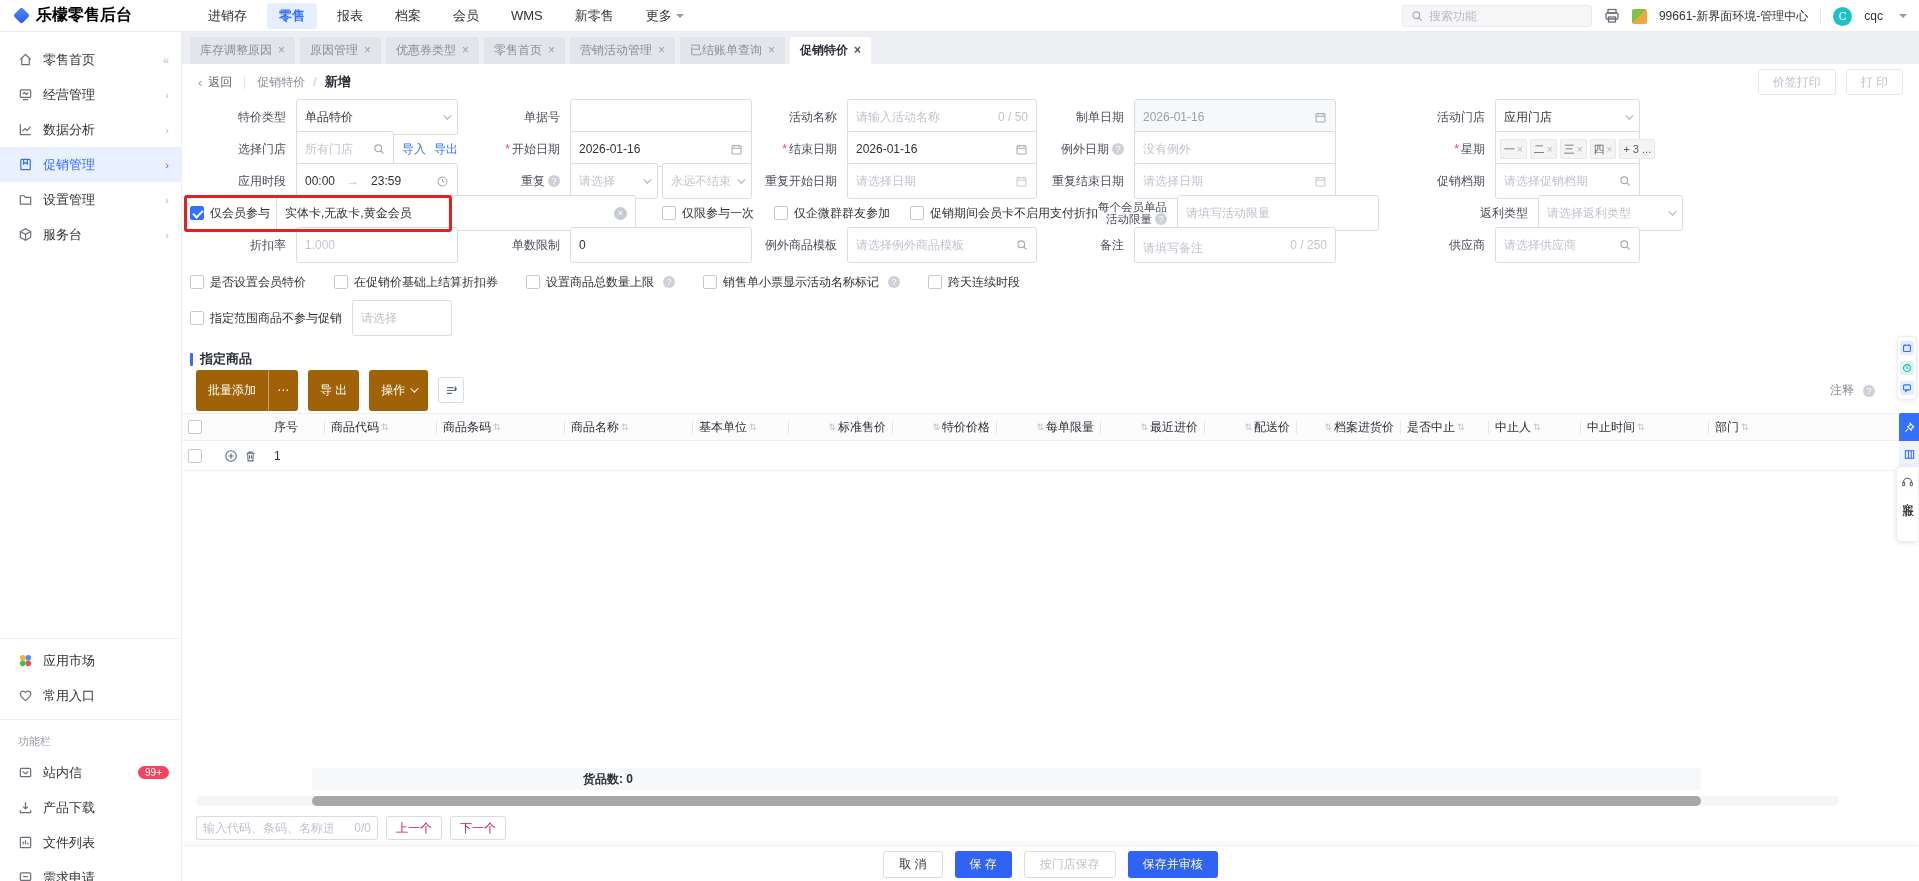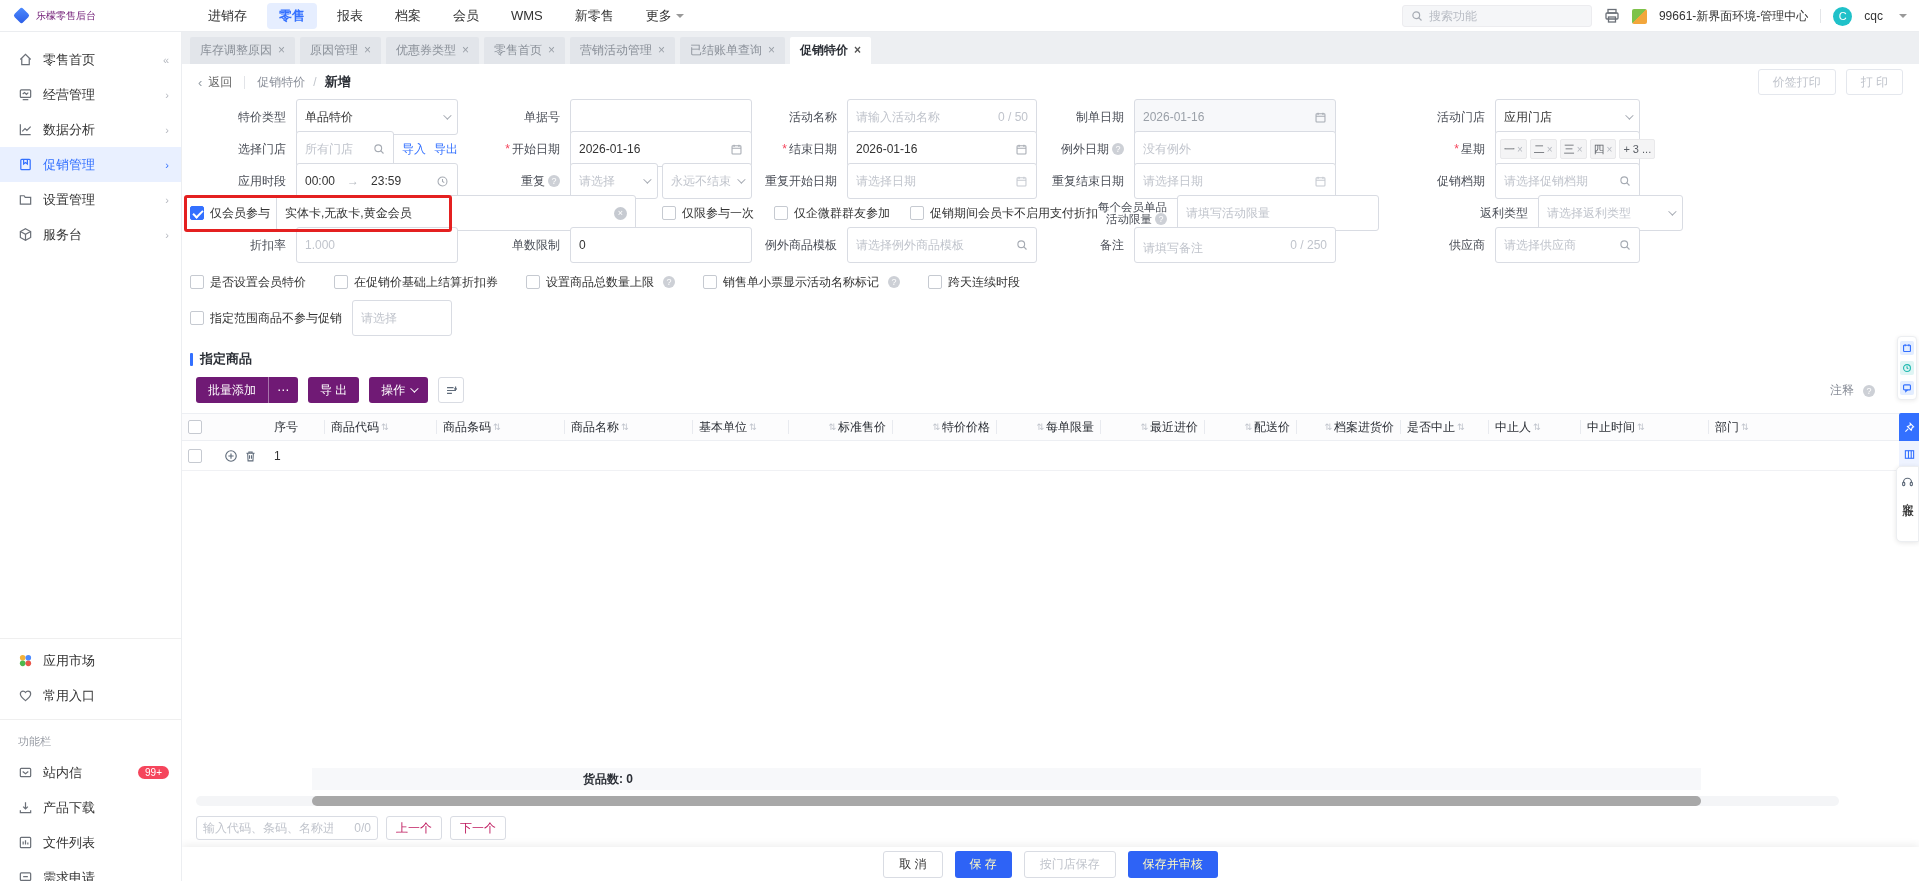--- a/index.html
+++ b/index.html
@@ -2,21 +2,21 @@
 <html><head>
 <meta charset="utf-8">
 <style>
   *{box-sizing:border-box;margin:0;padding:0;font-family:"Liberation Sans","DejaVu Sans",sans-serif;}
   html,body{width:1919px;height:881px;overflow:hidden;background:#fff;}
   #app{position:relative;width:1919px;height:881px;font-size:12px;color:#333;}
   
   #topbar{position:absolute;top:0;left:0;right:0;height:32px;background:#fff;border-bottom:1px solid #ebedf0;display:flex;align-items:center;z-index:30;}
   .logo-wrap{display:flex;align-items:center;gap:7px;padding-left:14px;width:196px;}
   .logo-diamond{width:15px;height:15px;background:linear-gradient(135deg,#4d8bff,#2b5ce6);transform:rotate(45deg) scale(.8);border-radius:3px;}
-  .logo-text{font-size:10px;font-weight:normal;color:#701a75;}
+  .logo-text{font-size:16px;font-weight:bold;color:#000000;}
   .topmenu{display:flex;align-items:center;gap:8px;}
   .topmenu .mitem{padding:4px 12px;font-size:13px;color:#333;border-radius:4px;cursor:pointer;white-space:nowrap;}
   .topmenu .mitem.active{background:#e6eeff;color:#3370ff;font-weight:bold;}
   .caret{display:inline-block;width:0;height:0;border-left:4px solid transparent;border-right:4px solid transparent;border-top:4px solid #999;margin-left:4px;vertical-align:middle;}
   .topright{position:absolute;right:12px;top:0;height:32px;display:flex;align-items:center;gap:12px;}
   .searchbox{display:flex;align-items:center;gap:6px;width:190px;height:22px;background:#f5f6f8;border:1px solid #ececef;border-radius:3px;padding:0 8px;color:#b8bcc4;}
   .searchbox input{border:none;outline:none;background:transparent;font-size:12px;width:140px;color:#666;}
   .searchbox input::placeholder{color:#b8bcc4;}
   .orglogo{width:15px;height:15px;border-radius:2px;background:linear-gradient(135deg,#7ec24a 50%,#f2a63b 50%);}
   .org-name{color:#333;font-size:12px;}
@@ -79,21 +79,21 @@
   .member-input{width:360px;}
   .clear-ic{width:13px;height:13px;border-radius:50%;background:#c6cad1;color:#fff;font-size:9px;line-height:13px;text-align:center;flex:0 0 auto;}
   #red-annot{position:absolute;left:2px;top:131px;width:268px;height:37px;border:3px solid #e42020;border-radius:3px;pointer-events:none;z-index:5;}
   .optrow{display:flex;align-items:center;gap:28px;margin:12px 0 0 8px;height:22px;}
   .row7{display:flex;align-items:center;gap:10px;margin:11px 0 0 8px;height:28px;}
   .row7 .ctl{width:100px;}
   
   .sec-title{display:flex;align-items:center;gap:7px;margin:18px 0 0 8px;font-weight:bold;font-size:13px;color:#2b2f36;}
   .sec-bar{width:3px;height:13px;background:#3370ff;border-radius:1px;}
   .ptoolbar{display:flex;align-items:center;margin:9px 0 0 14px;height:26px;position:relative;padding-right:30px;}
-  .btn-blue{height:26px;background:#701a75;color:#fff;border:none;border-radius:3px;padding:0 12px;font-size:12px;cursor:pointer;display:flex;align-items:center;gap:5px;}
+  .btn-blue{height:41px;background:#a16207;color:#fff;border:none;border-radius:3px;padding:0 12px;font-size:12px;cursor:pointer;display:flex;align-items:center;gap:5px;}
   .split{display:flex;}
   .split .more{border-left:1px solid rgba(255,255,255,.4);border-radius:0 3px 3px 0;padding:0 8px;letter-spacing:1px;}
   .split .main-part{border-radius:3px 0 0 3px;}
   .ptoolbar>*{margin-right:10px;}
   .btn-icononly{width:26px;height:26px;border:1px solid #d9dce3;border-radius:3px;background:#fff;display:flex;align-items:center;justify-content:center;cursor:pointer;color:#5f6b7a;}
   .note-wrap{position:absolute;right:34px;top:5px;color:#8a8f99;display:flex;align-items:center;gap:6px;}
   .wchev{width:6px;height:6px;border-right:1.5px solid #fff;border-bottom:1.5px solid #fff;transform:rotate(45deg) translateY(-2px);}
   
   #ptable{margin-top:10px;position:relative;}
   .thead{display:flex;align-items:center;height:28px;background:#fcfcfd;border-top:1px solid #edeff3;border-bottom:1px solid #edeff3;color:#2b2f36;}

